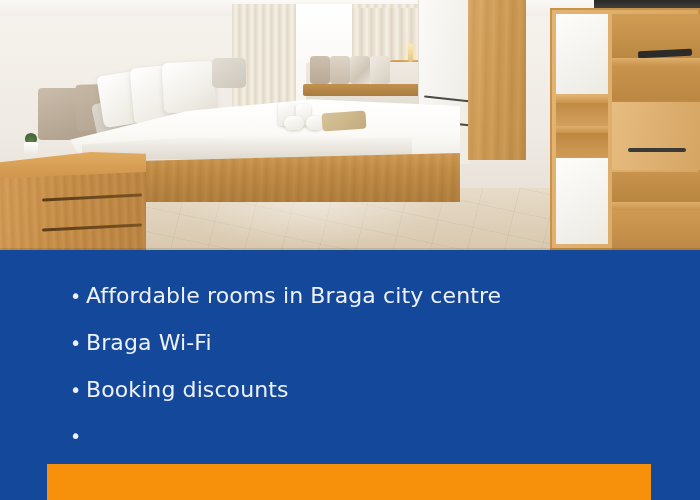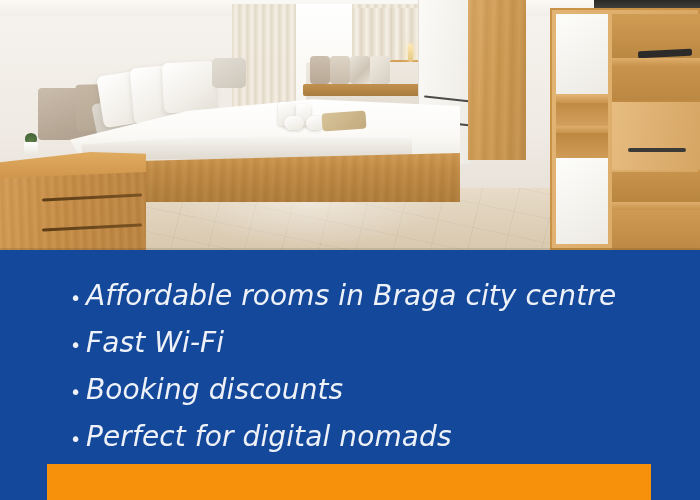--- a/index.html
+++ b/index.html
@@ -353,21 +353,21 @@
     line-height:47px;
     white-space:nowrap;
   }
   .bullet-dot {
     width:16px;
     flex:0 0 16px;
     font-size:19px;
     color:#eef2f8;
     line-height:47px;
   }
-  .bullet-text { font-size:28px; letter-spacing:.1px;font-style:italic; }
+  .bullet-text { font-size:22px; letter-spacing:.1px; }
 
   
   .cta {
     position:absolute;
     left:47px; top:464px;
     width:604px; height:60px;
     background:#f7900a;
     overflow:hidden;
   }
   .cta-label {
@@ -477,31 +477,30 @@
   <div class="panel">
     <ul class="bullets">
 
       <li class="bullet">
         <span class="bullet-dot">•</span>
         <span class="bullet-text">Affordable rooms in Braga city centre</span>
       </li>
 
       <li class="bullet">
         <span class="bullet-dot">•</span>
-        <span class="bullet-text">Fast Wi-Fi</span>
+        <span class="bullet-text">Braga Wi-Fi</span>
       </li>
 
       <li class="bullet">
         <span class="bullet-dot">•</span>
         <span class="bullet-text">Booking discounts</span>
       </li>
 
       <li class="bullet">
         <span class="bullet-dot">•</span>
-        <span class="bullet-text">Perfect for digital nomads</span>
       </li>
 
     </ul>
   </div>
 
   <div class="cta">
     <span class="cta-label">Reservas / Booking</span>
   </div>
 
 </div>

